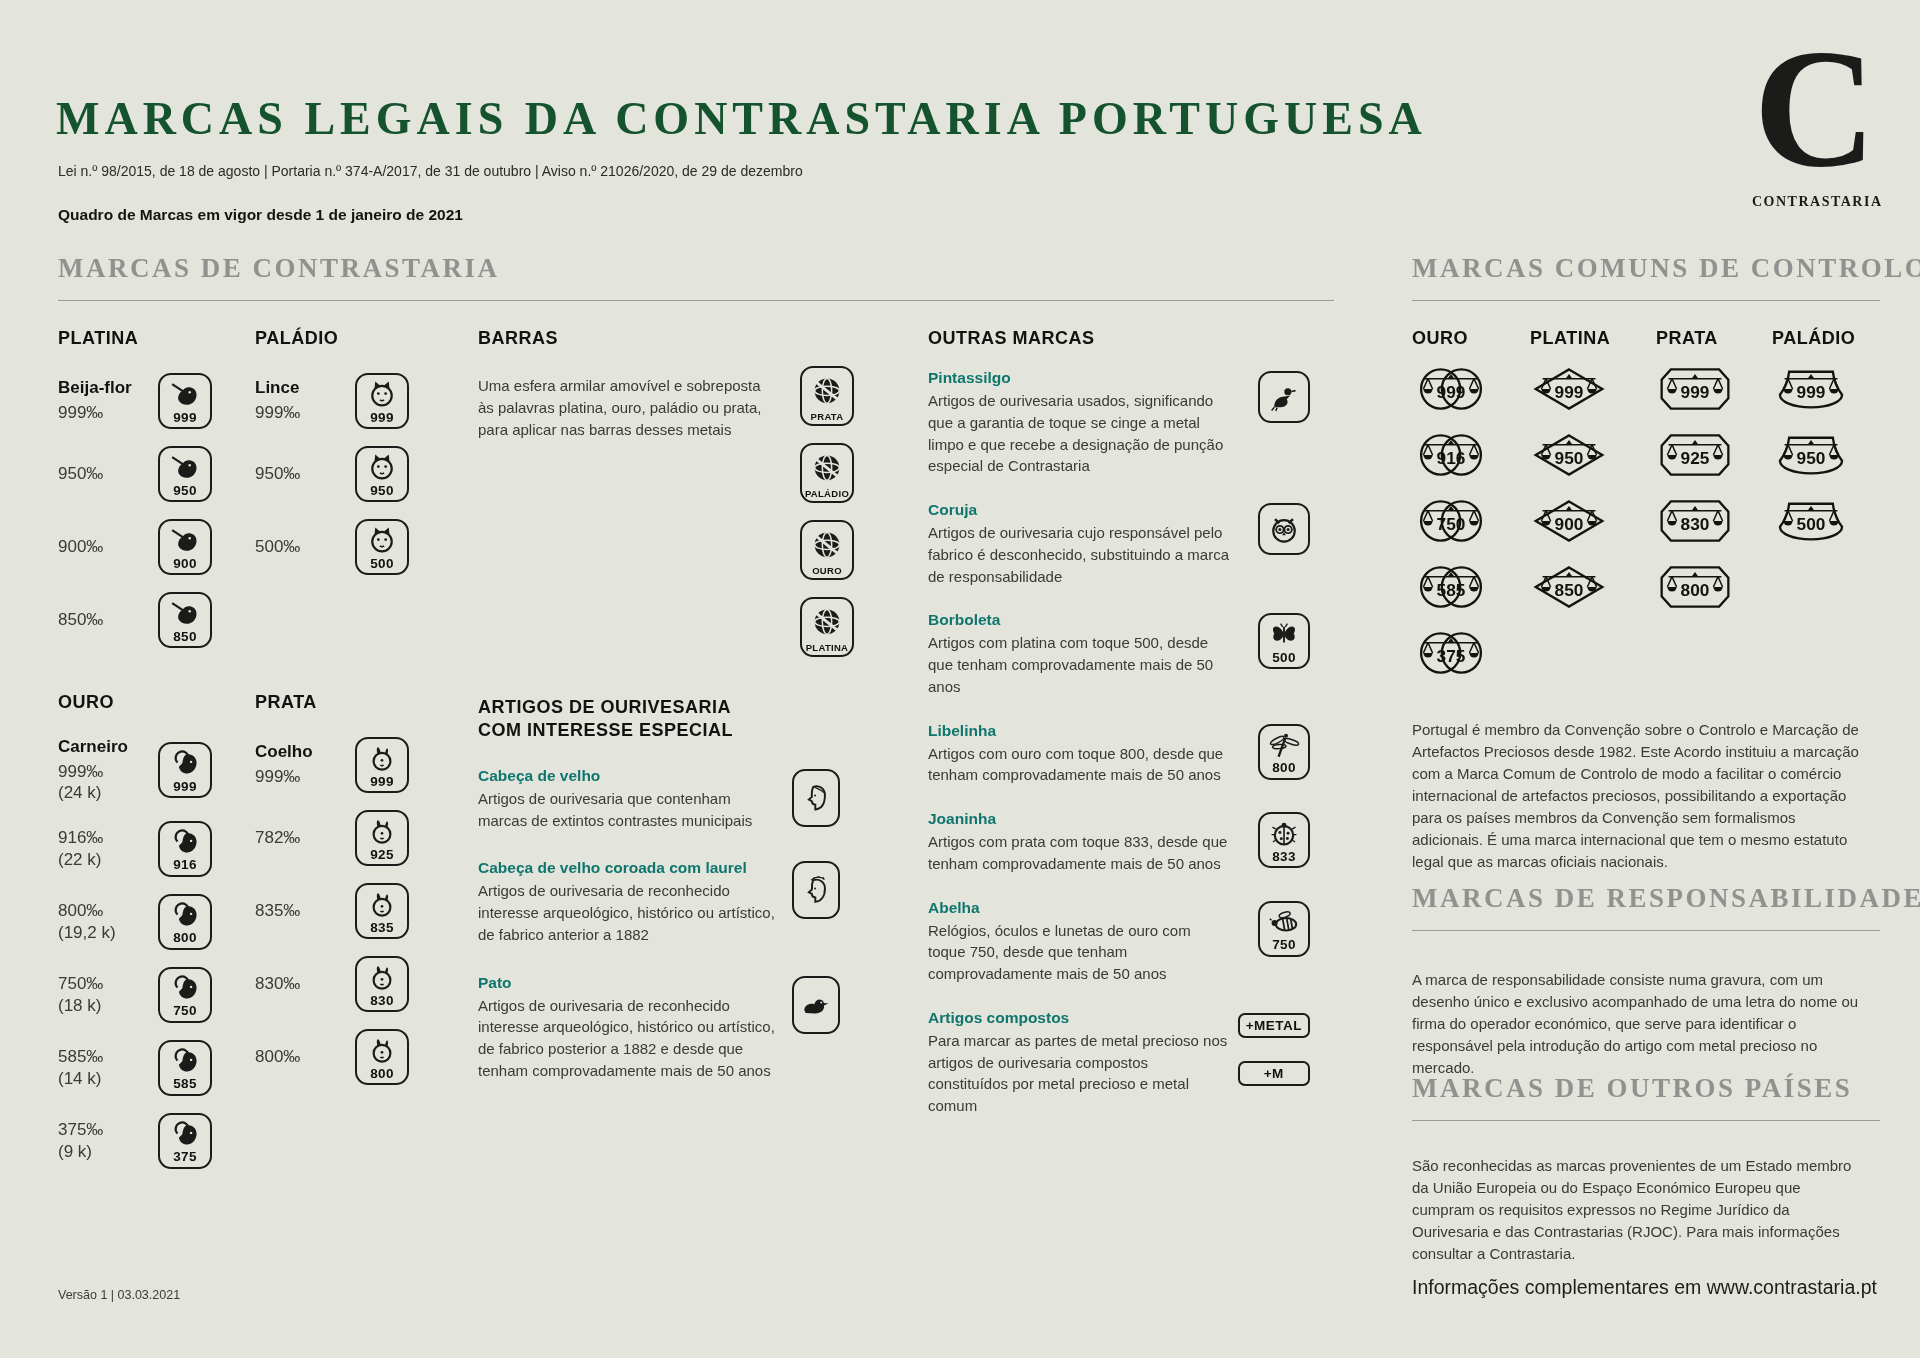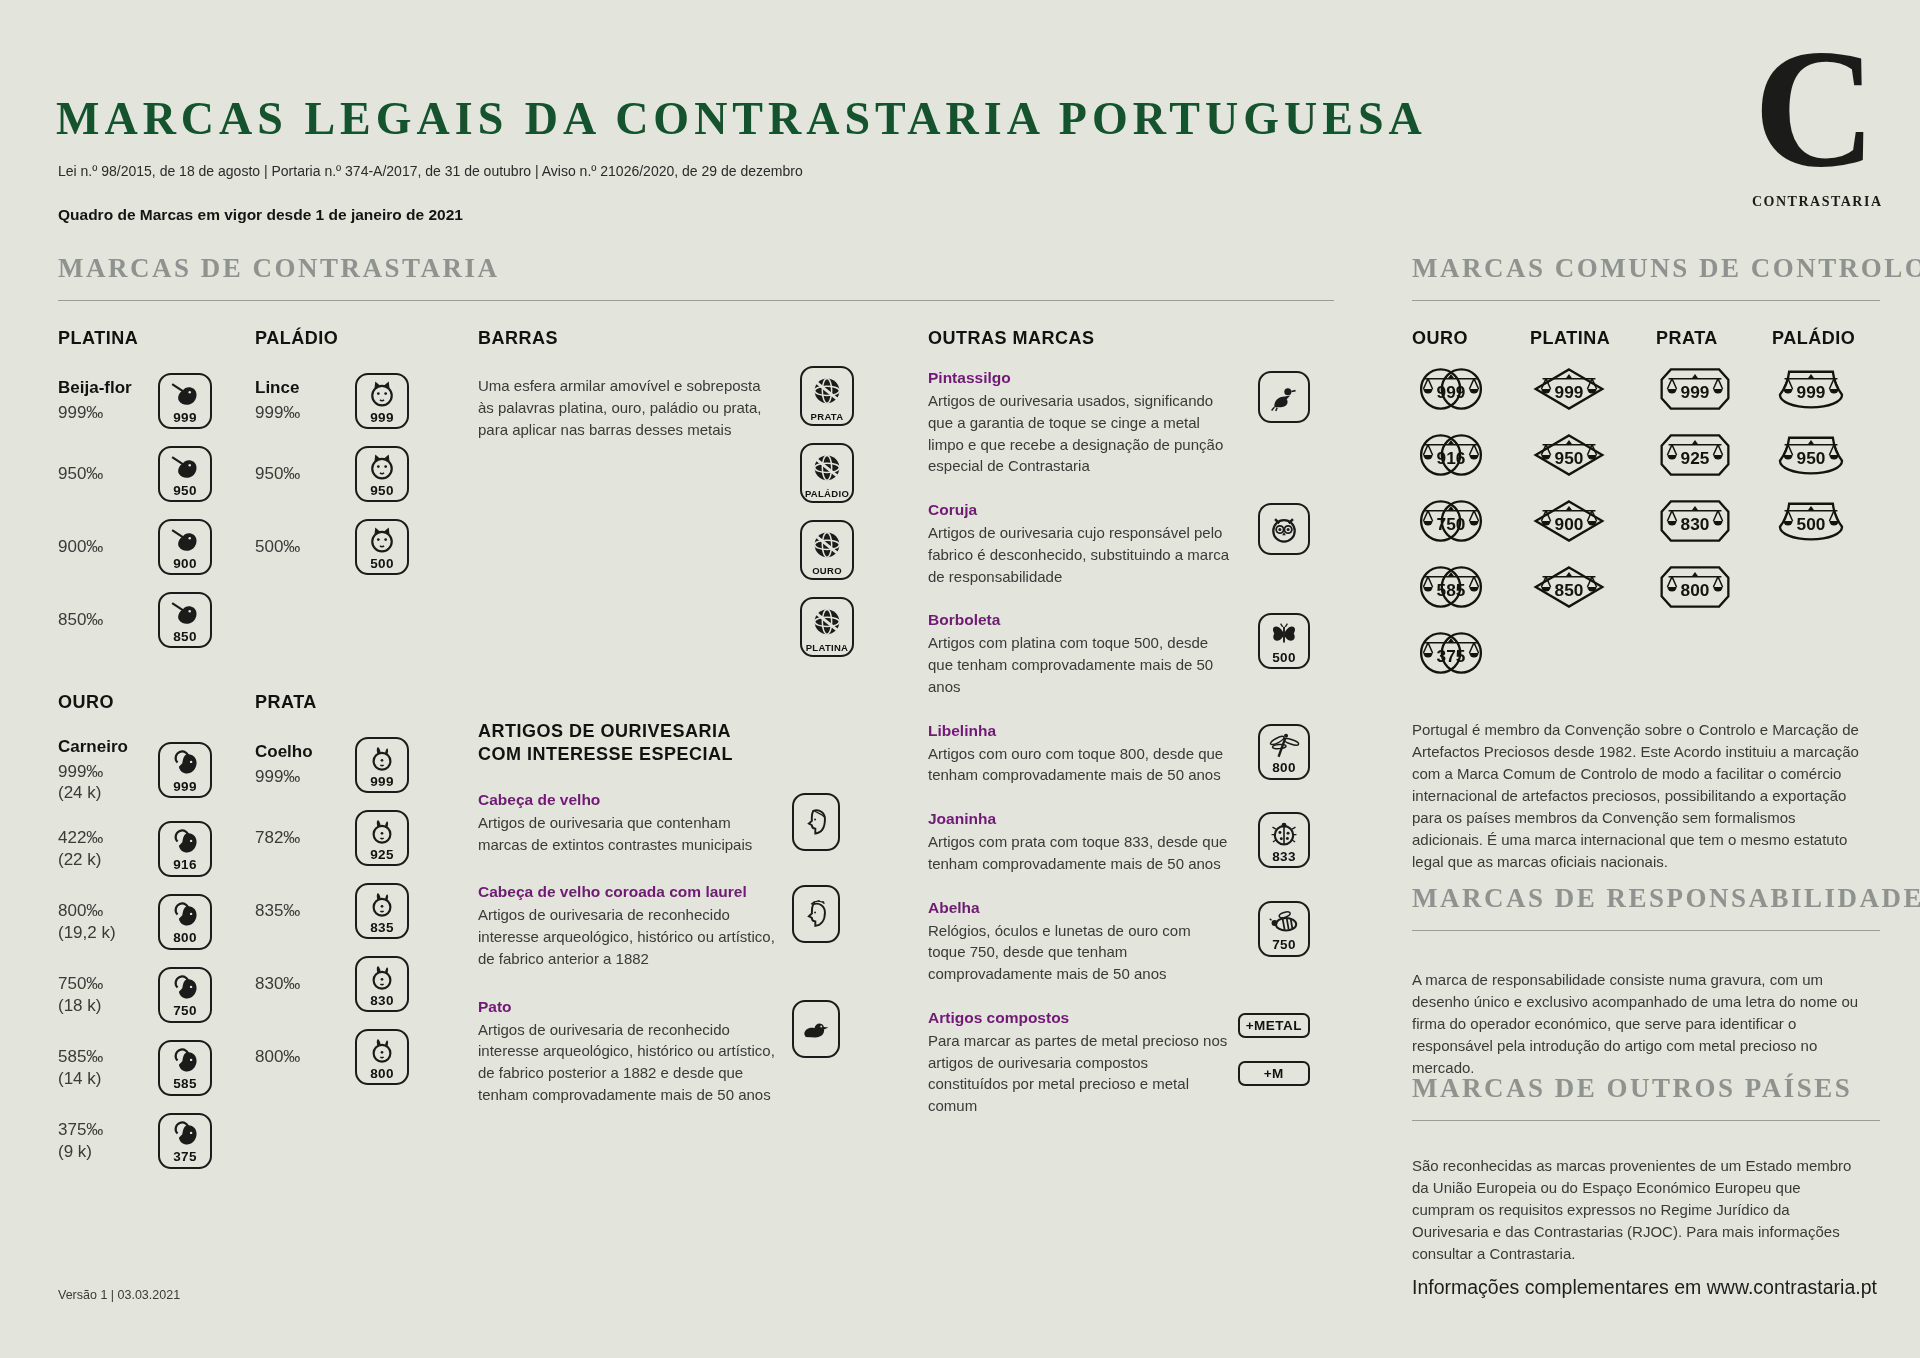--- a/index.html
+++ b/index.html
@@ -36,24 +36,24 @@
   .stamp.word{height:60px;}
   .stamp.word .stamp-label{font-size:9.5px;}
   .animal .s{fill:none;stroke:#1b1b19;}
   .animal .f{fill:#1b1b19;stroke:none;}
   
   .sec-h{font-weight:700;font-size:18px;letter-spacing:.5px;color:#121210;margin:0 0 26px;}
   .sec-h.wrap{white-space:normal;width:300px;line-height:1.3;margin-bottom:24px;}
   .para{font-size:15px;line-height:1.47;color:#3a3a37;}
   #barras-txt{left:478px;top:328px;width:312px;}
   #barras-stamps{left:800px;top:366px;display:flex;flex-direction:column;gap:17px;}
-  #interesse{left:478px;top:720px;width:400px;}
+  #interesse{left:478px;top:696px;width:400px;}
   .ie-item{display:flex;gap:16px;margin-bottom:28px;align-items:flex-start;}
   .ie-txt{width:298px;}
-  .item-n{font-weight:700;font-size:15.5px;color:#701a75;margin-bottom:3px;}
+  .item-n{font-weight:700;font-size:15.5px;color:#0f766e;margin-bottom:3px;}
   .item-d{font-size:15px;line-height:1.45;color:#3a3a37;}
   .ie-item .stamp{width:48px;height:58px;margin-top:2px;}
   
   #outras{left:928px;top:328px;width:382px;}
   .om-item{display:flex;margin-bottom:24px;align-items:flex-start;}
   .om-txt{width:302px;margin-right:auto;}
   .om-item .stamp{width:52px;height:56px;margin-top:2px;}
   .om-item .stamp.square{height:52px;}
   .badges{display:flex;flex-direction:column;gap:23px;margin-top:4px;}
   .badge{border:2px solid #1b1b19;border-radius:7px;font-weight:700;font-size:13.5px;
@@ -221,21 +221,21 @@
             <path class="s" stroke-width="1.6" d="M6.5 11.5 a4.8 4.8 0 1 1 8.2 -3.4"></path>
             <path class="f" d="M13 5.5 C17.5 4.5 21 8 20.5 12.5 C20 16.5 17 19.5 13.5 19.5 C10.5 19.5 8 17.5 7.5 14.5 L10 12 C10.5 8.8 11 6.5 13 5.5 Z"></path>
             <circle cx="16.5" cy="11" r="0.9" fill="#e3e4dc"></circle>
           </svg>
           <span class="stamp-label">999</span>
         </span>
       </div>
       <div class="mark-row">
       <div class="mark-txt">
 
-        <div class="fin">422‰</div>
+        <div class="fin">916‰</div>
         <div class="fin">(22 k)</div>
       </div>
         <span class="stamp ">
           <svg class="animal" viewBox="0 0 24 24">
             <path class="s" stroke-width="1.6" d="M6.5 11.5 a4.8 4.8 0 1 1 8.2 -3.4"></path>
             <path class="f" d="M13 5.5 C17.5 4.5 21 8 20.5 12.5 C20 16.5 17 19.5 13.5 19.5 C10.5 19.5 8 17.5 7.5 14.5 L10 12 C10.5 8.8 11 6.5 13 5.5 Z"></path>
             <circle cx="16.5" cy="11" r="0.9" fill="#e3e4dc"></circle>
           </svg>
           <span class="stamp-label">916</span>
         </span>

